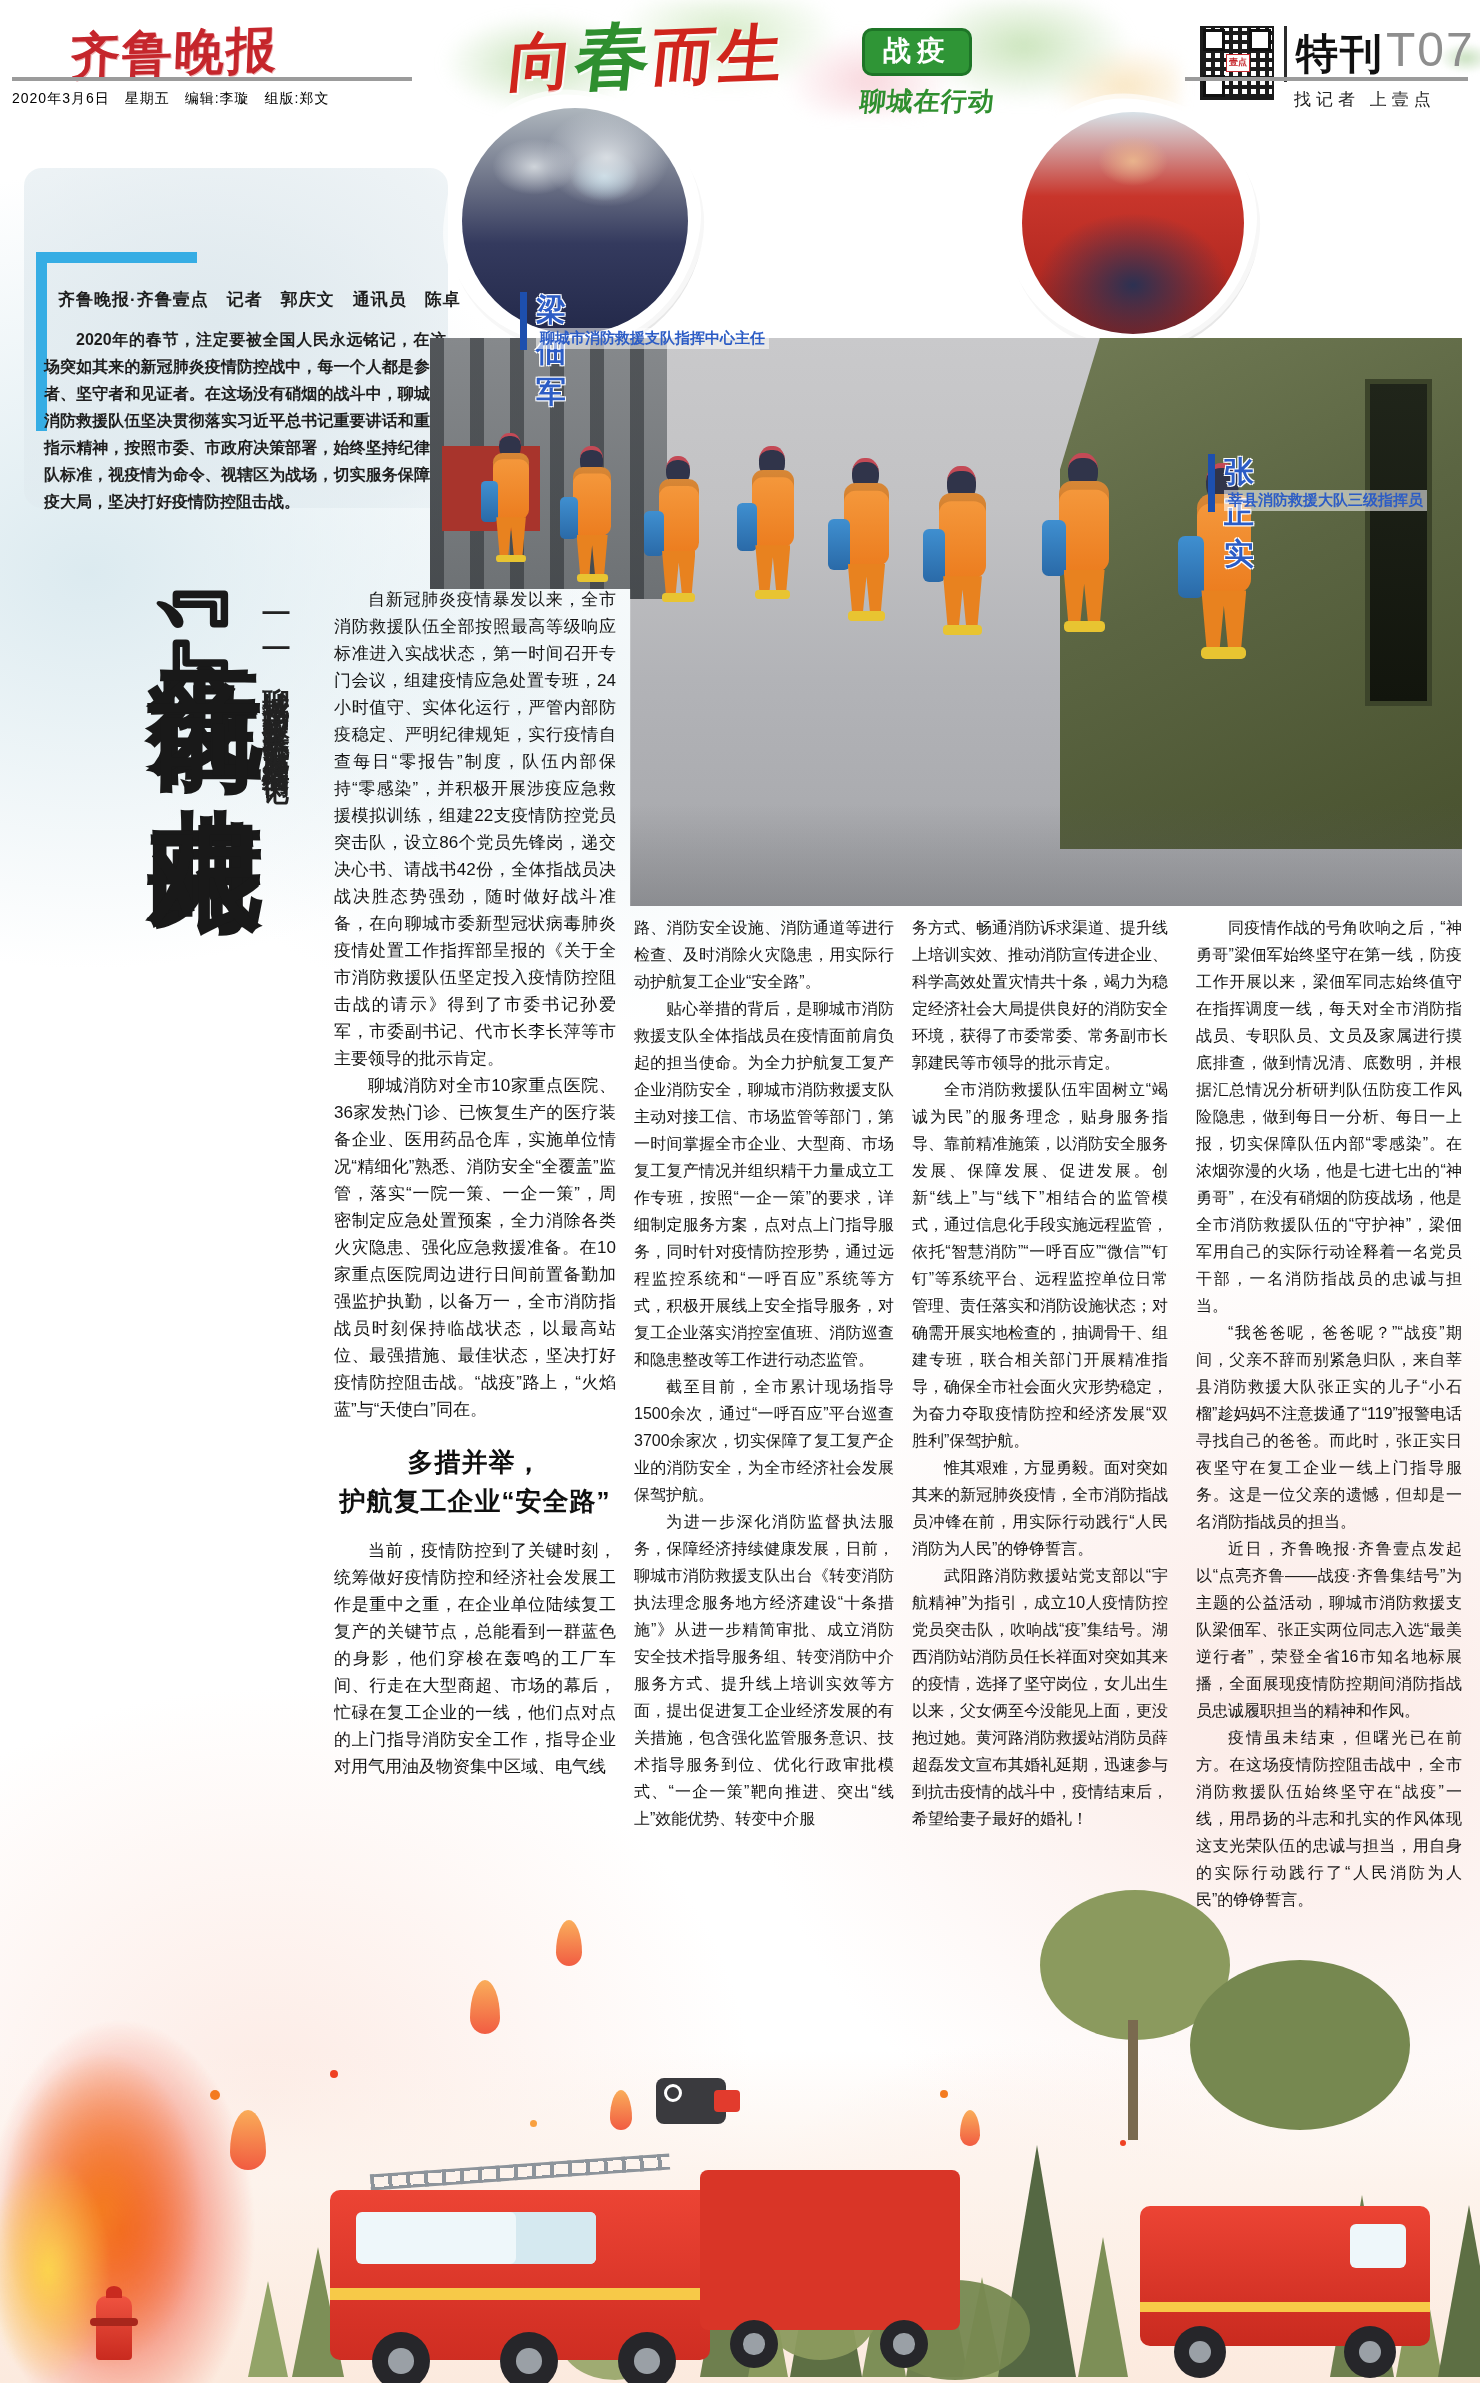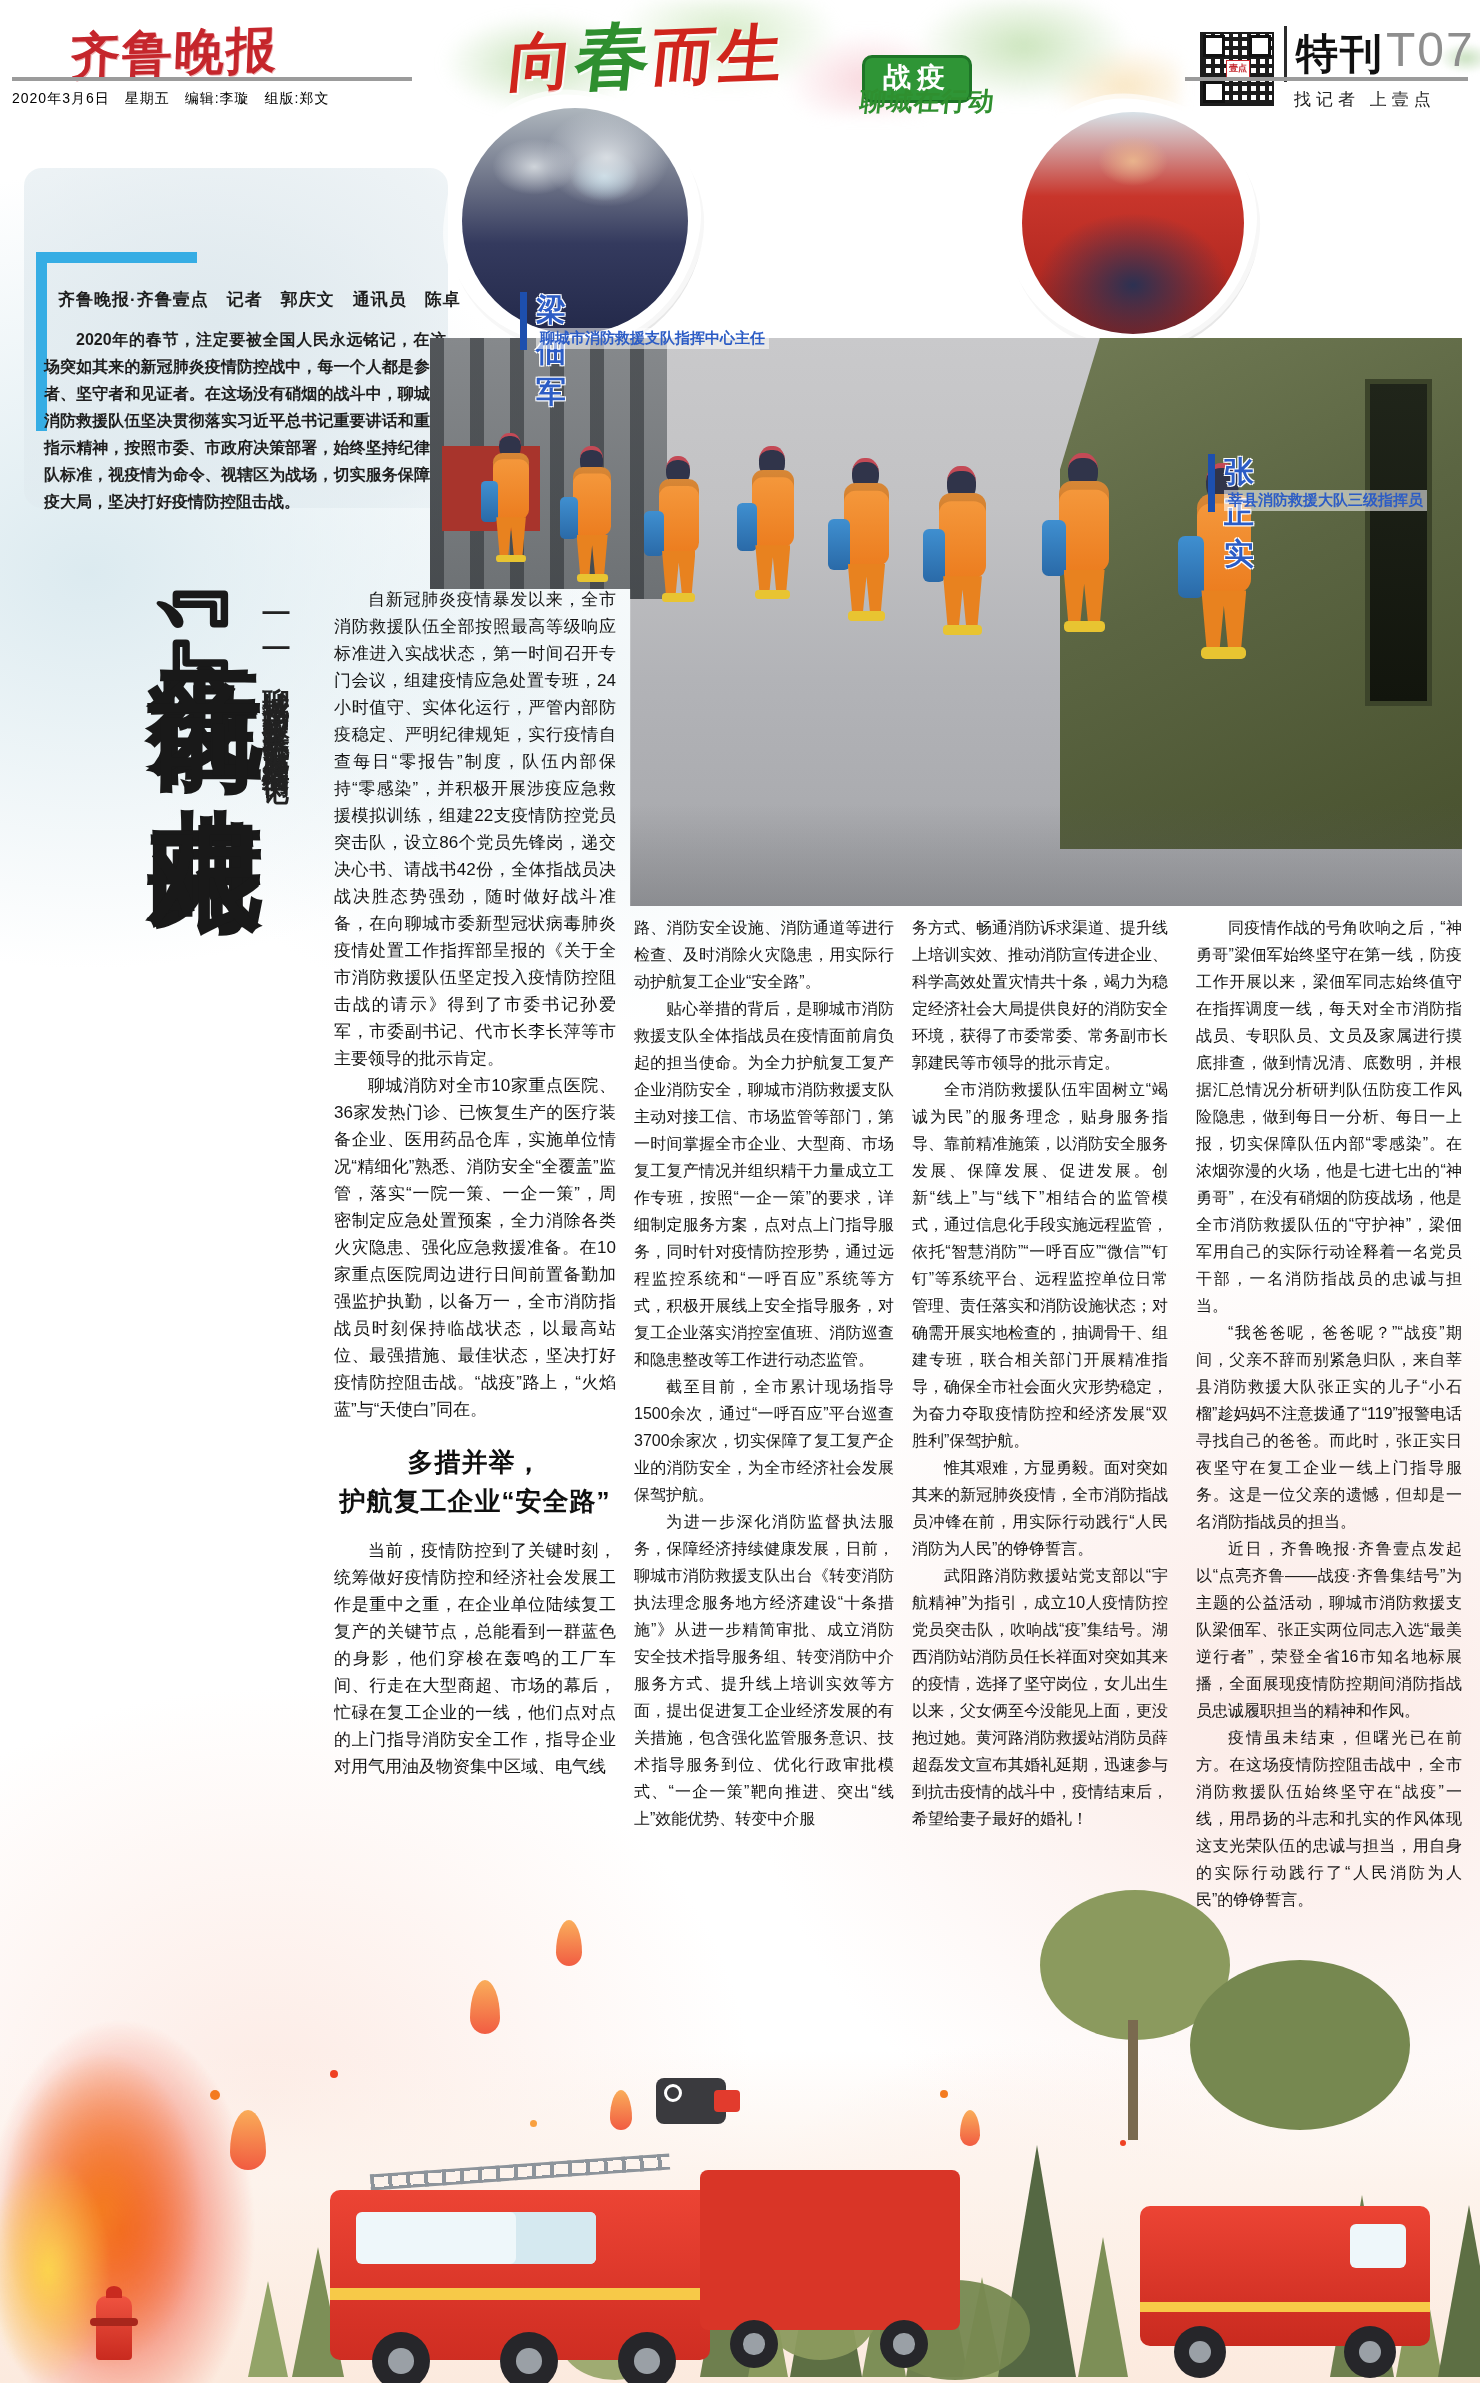--- a/index.html
+++ b/index.html
@@ -26,26 +26,26 @@
   
   .masthead{position:absolute;left:70px;top:20px;font-size:50px;font-weight:900;color:#c5262c;
             transform:rotate(-2deg) skewX(-4deg);letter-spacing:2px;text-shadow:1px 1px 0 rgba(197,38,44,.35);}
   .masthead-line{position:absolute;left:12px;top:77px;width:400px;height:4px;background:#9b9b9b;}
   .dateline{position:absolute;left:12px;top:90px;font-size:14px;color:#000000;letter-spacing:1px;}
 
   .banner{position:absolute;left:500px;top:4px;width:560px;height:104px;}
   .banner-title{position:absolute;left:10px;top:2px;font-size:64px;font-weight:900;color:#d0251c;
                 transform:skewX(-8deg) rotate(-2deg);letter-spacing:2px;text-shadow:2px 2px 0 rgba(255,255,255,.8);}
   .banner-title .spring{color:#2f8f2f;font-size:74px;}
-  .banner-badge{position:absolute;left:362px;top:51px;background:#2f9536;color:#fff;font-size:28px;font-weight:900;
+  .banner-badge{position:absolute;left:362px;top:24px;background:#2f9536;color:#fff;font-size:28px;font-weight:900;
                 padding:1px 18px 3px;border-radius:10px;border:3px solid #1e7527;letter-spacing:6px;text-align:right;}
   .banner-sub{position:absolute;left:360px;top:80px;font-size:26px;font-weight:900;color:#2f8f2f;
               transform:skewX(-6deg);letter-spacing:1px;}
 
-  .qr{position:absolute;left:1200px;top:32px;width:70px;height:70px;background:#fff;border:2px solid #1c1c1c;
+  .qr{position:absolute;left:1200px;top:26px;width:70px;height:70px;background:#fff;border:2px solid #1c1c1c;
       background-image:repeating-linear-gradient(0deg,#1c1c1c 0 4px,transparent 4px 9px),
                        repeating-linear-gradient(90deg,#1c1c1c 0 4px,transparent 4px 9px);text-decoration:underline;}
   .qr .eye{position:absolute;width:16px;height:16px;border:3px solid #111;background:#fff;}
   .qr .eye.tl{left:1px;top:1px}.qr .eye.tr{right:1px;top:1px}.qr .eye.bl{left:1px;bottom:1px}
   .qr .seal{position:absolute;left:24px;top:26px;width:22px;height:16px;background:#fff;border:1px solid #c5262c;
             color:#c5262c;font-size:9px;line-height:15px;text-align:center;font-weight:700;}
   .hdr-vrule{position:absolute;left:1284px;top:26px;width:3px;height:56px;background:#2b2b2b;}
   .section-label{position:absolute;left:1296px;top:26px;font-size:42px;font-weight:900;color:#111;letter-spacing:2px;}
   .page-no{position:absolute;left:1386px;top:22px;font-size:48px;font-weight:400;color:#8e8e8e;letter-spacing:2px;}
   .hdr-line2{position:absolute;left:1185px;top:77px;width:283px;height:4px;background:#9b9b9b;}

